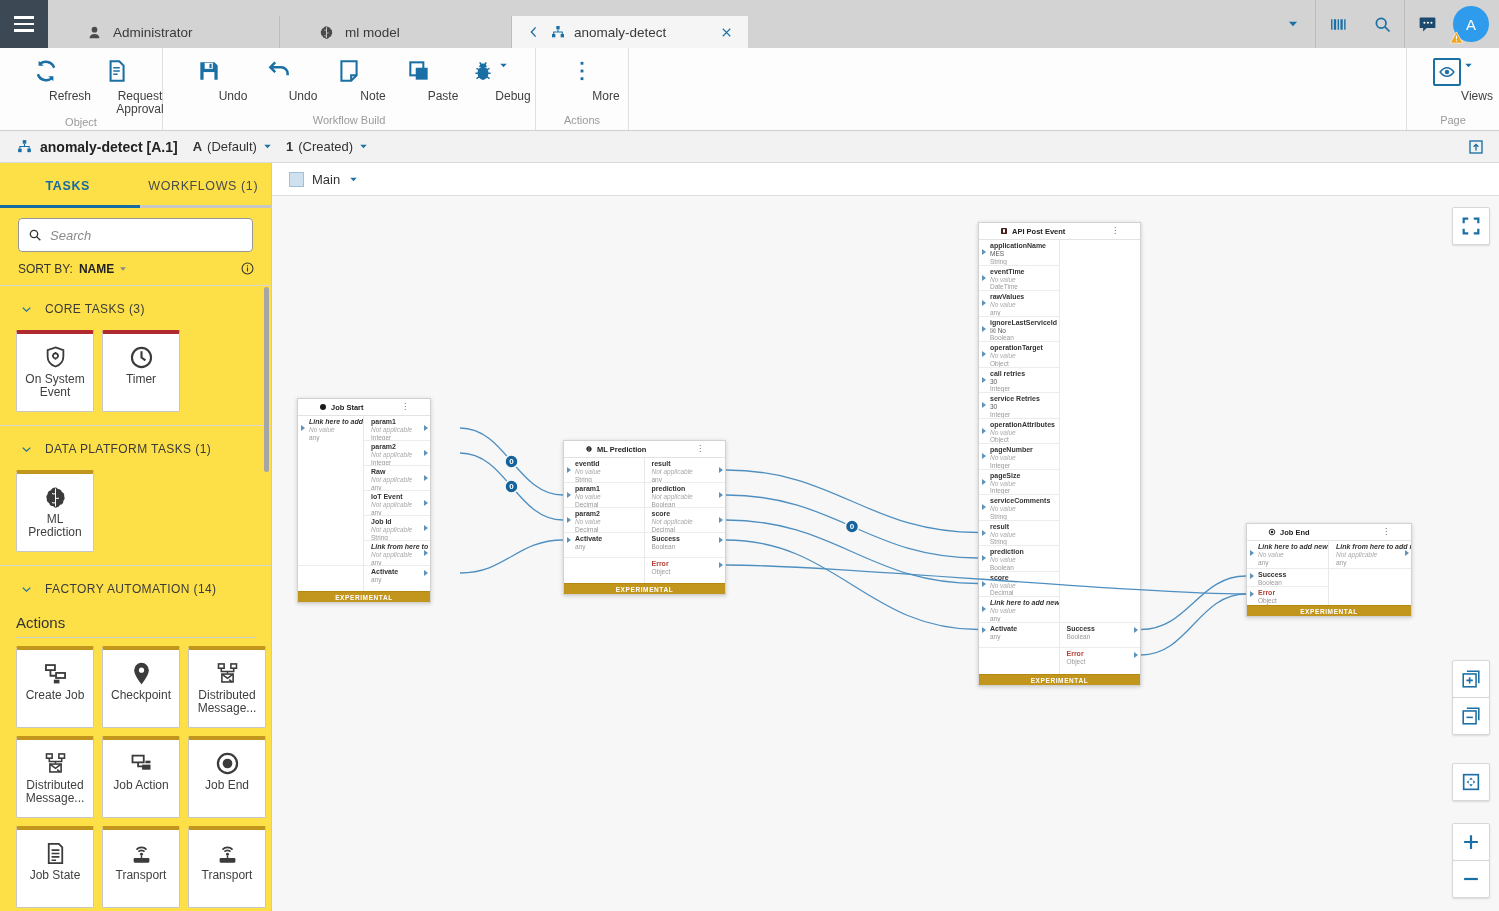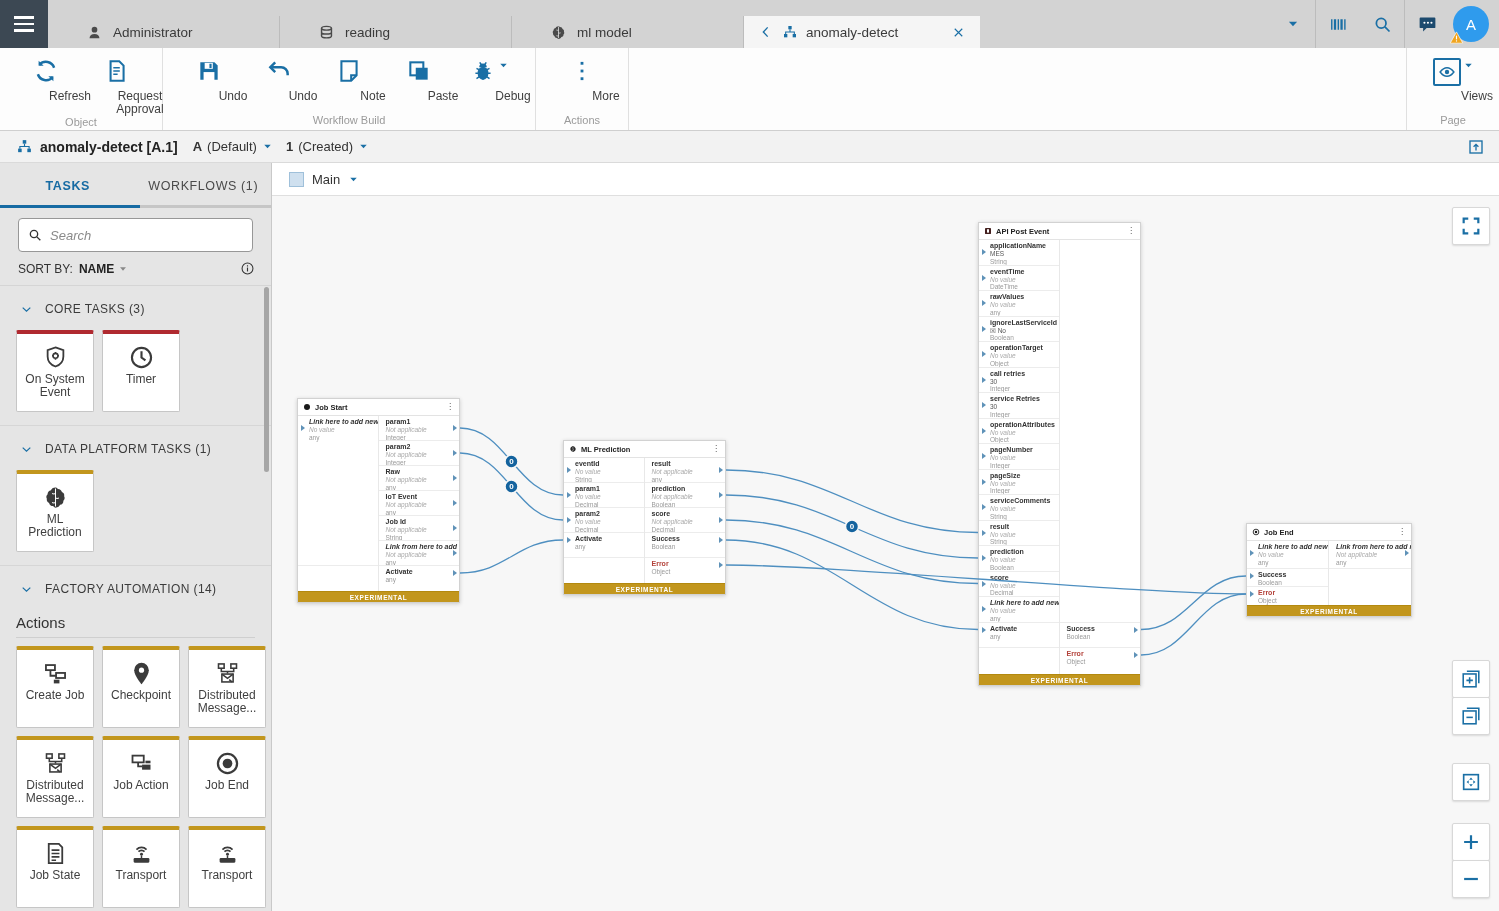--- a/index.html
+++ b/index.html
@@ -35,21 +35,21 @@
   .breadcrumb { position:absolute; top:131px; left:0; right:0; height:32px; background:#f2f2f2; border-bottom:1px solid #dadada; display:flex; align-items:center; padding-left:16px; gap:7px; }
   .bc-title { font-size:14px; font-weight:bold; color:#222; margin-right:8px; }
   .bc-item { font-size:13px; color:#333; display:flex; gap:5px; align-items:center; cursor:pointer; }
   .bc-item b { font-weight:bold; }
   .bc-right { margin-left:auto; margin-right:14px; cursor:pointer; display:flex; }
 
   
   .content { position:absolute; top:163px; left:0; right:0; bottom:0; display:flex; }
 
   
-  .sidebar { width:272px; background:#e5e5e5; border-right:1px solid #c9c9c9; position:relative; overflow:hidden; flex:none; }
+  .sidebar { width:272px; background:#fde047; border-right:1px solid #c9c9c9; position:relative; overflow:hidden; flex:none; }
   .sb-tabs { height:45px; display:flex; align-items:center; position:relative; }
   .sb-tab { flex:1; text-align:center; font-size:12.5px; letter-spacing:.6px; color:#4a4a4a; cursor:pointer; }
   .sb-tab.active { color:#176ba3; font-weight:bold; }
   .sb-underline { position:absolute; left:0; bottom:0; width:100%; height:3px; background:#c6c6c6; }
   .sb-underline i { display:block; width:140px; height:3px; background:#176ba3; }
   .sb-search { margin:10px 18px 0; height:34px; background:#fff; border:1px solid #979797; border-radius:4px; display:flex; align-items:center; padding:0 8px; gap:7px; }
   .sb-search input { border:none; outline:none; flex:1; font-size:13px; font-style:italic; color:#444; background:transparent; font-family:inherit; }
   .sb-search input::placeholder { color:#8a8a8a; }
   .sb-sort { margin:9px 16px 0 18px; display:flex; align-items:center; gap:6px; font-size:12px; color:#333; }
   .sb-sort .nm { font-weight:bold; color:#222; cursor:pointer; display:flex; align-items:center; gap:4px; }
@@ -68,21 +68,21 @@
 
   
   .main { flex:1; display:flex; flex-direction:column; min-width:0; }
   .canvas-bar { height:33px; background:#fff; border-bottom:1px solid #dfdfdf; display:flex; align-items:center; padding-left:17px; gap:8px; flex:none; }
   .cb-sq { width:15px; height:15px; background:#cfe0ef; border:1px solid #9fc0da; cursor:pointer; }
   .cb-lbl { font-size:13px; color:#333; }
   .canvas { flex:1; position:relative; background:#f7f7f7; overflow:hidden; }
   #edgesvg { position:absolute; inset:0; z-index:5; pointer-events:none; }
 
   .node { position:absolute; background:#fff; border:1px solid #d2d2d2; box-shadow:0 1px 4px rgba(0,0,0,.18); z-index:1; cursor:move; }
-  .node-header { height:17px; display:flex; align-items:center; gap:4px; padding:0 5px; border-bottom:1px solid #e3e3e3; }
+  .node-header { height:17px; display:flex; align-items:center; gap:4px; padding:0 21px; border-bottom:1px solid #e3e3e3; }
   .node-header .nt { font-size:7.5px; font-weight:bold; color:#222; white-space:nowrap; }
   .node-header .nm-menu { margin-left:auto; color:#555; font-size:8px; cursor:pointer; line-height:8px; }
   .node-body { display:flex; }
   .ncol { width:50%; }
   .ncol.left { border-right:1px solid #e8e8e8; }
   .ncell { position:relative; border-bottom:1px solid #ececec; padding:2px 8px 0 11px; overflow:hidden; }
   .ncol.right .ncell { padding:2px 11px 0 7px; }
   .ncell:last-child { border-bottom:none; }
   .c-name { font-size:7px; line-height:8px; font-weight:bold; color:#333; white-space:nowrap; }
   .c-name.it { font-style:italic; }
@@ -109,29 +109,20 @@
         <span></span>
       </div>
     <div style="display:flex" id="topTabs">
         <div class="tab inactive">
           <span style="display:inline-flex">
             <svg width="17" height="17" viewBox="0 0 24 24" xmlns="http://www.w3.org/2000/svg">
               <path d="M12 12a4 4 0 1 0 0-8 4 4 0 0 0 0 8zm-7 8c0-3.9 3.1-6 7-6s7 2.1 7 6z" fill="#4a4a4a"></path>
             </svg>
           </span>
           <span>Administrator</span>
-        </div>
-        <div class="tab inactive">
-          <span style="display:inline-flex">
-            <svg width="17" height="17" viewBox="0 0 24 24" xmlns="http://www.w3.org/2000/svg">
-              <ellipse cx="12" cy="6" rx="7" ry="2.6" fill="none" stroke="#4a4a4a" stroke-width="2"></ellipse>
-              <path d="M5 6v5.5c0 1.4 3.1 2.6 7 2.6s7-1.2 7-2.6V6M5 11.5V17c0 1.4 3.1 2.6 7 2.6s7-1.2 7-2.6v-5.5" fill="none" stroke="#4a4a4a" stroke-width="2"></path>
-            </svg>
-          </span>
-          <span>reading</span>
         </div>
         <div class="tab inactive">
           <span style="display:inline-flex">
             <svg width="17" height="17" viewBox="0 0 24 24" xmlns="http://www.w3.org/2000/svg">
               <path d="M12 3C9.8 3 8.4 4.2 8 5.5 6 5.8 4.8 7.4 5 9.2c-1.2.9-1.5 2.6-.7 3.9-.4 1.6.5 3.2 2 3.7.3 1.7 1.8 2.9 3.6 2.8.7 1 1.6 1.4 2.1 1.4 2.2 0 3.6-1.2 4-2.5 2-.3 3.2-1.9 3-3.7 1.2-.9 1.5-2.6.7-3.9.4-1.6-.5-3.2-2-3.7-.3-1.7-1.8-2.9-3.6-2.8C13.4 3.4 12.5 3 12 3z" fill="#4a4a4a"></path>
               <path d="M12 4v16M9 8.5c1 .5 2 .5 3 0m0 4c1 .5 2 .5 3 0m-6 4c1 .5 2 .5 3 0" stroke="#fff" stroke-width=".9" fill="none"></path>
             </svg>
           </span>
           <span>ml model</span>
         </div>
@@ -579,21 +570,21 @@
       <div class="canvas-bar">
         <span class="cb-sq"></span>
         <span class="cb-lbl">Main</span>
         <span style="display: inline-flex;">
             <svg width="11" height="11" viewBox="0 0 24 24" xmlns="http://www.w3.org/2000/svg">
               <path d="M5 8l7 8 7-8z" fill="#1a6fa5"></path>
             </svg>
           </span>
       </div>
       <div class="canvas" id="canvas">
-          <div class="node" style="left: 25px; top: 202px; width: 163px;">
+          <div class="node" style="left: 25px; top: 202px; width: 134px;">
             <div class="node-header">
               <span style="display:inline-flex">
                 <svg width="8" height="8" viewBox="0 0 24 24" xmlns="http://www.w3.org/2000/svg">
                   <circle cx="12" cy="12" r="9" fill="#1a1a1a"></circle>
                 </svg>
               </span>
               <span class="nt">Job Start</span>
               <span class="nm-menu">⋮</span>
             </div>
             <div class="node-body">

